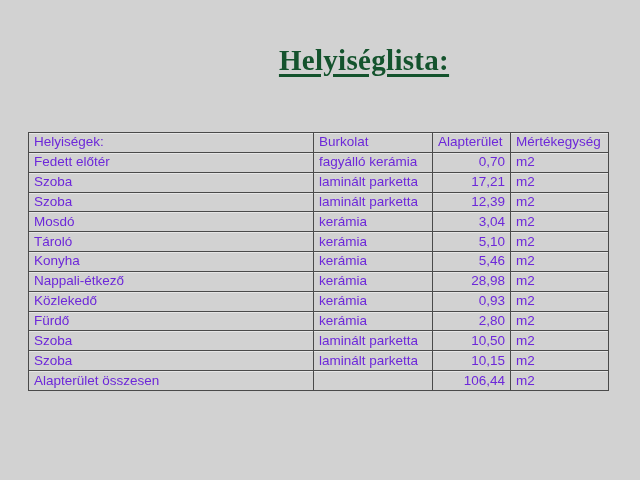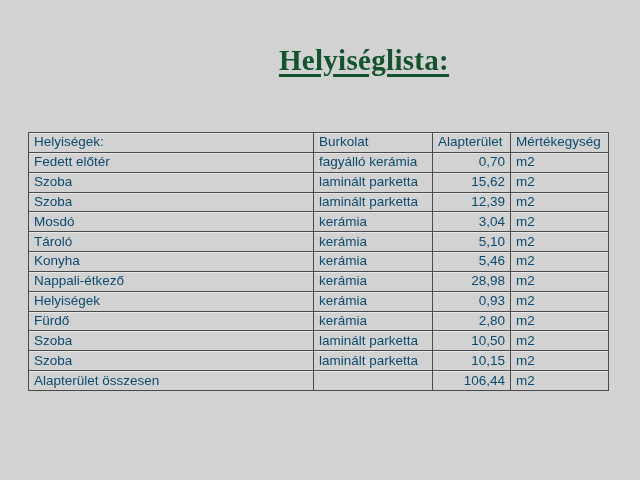--- a/index.html
+++ b/index.html
@@ -38,21 +38,21 @@
     border-collapse: collapse;
     table-layout: fixed;
   }
   .room-table th,
   .room-table td {
     border: 1px solid #4a4a4a;
     height: 18.85px;
     padding: 0 5px;
     font-size: 13.5px;
     line-height: 18px;
-    color: #0c4a6e;
+    color: #6d28d9;
     font-weight: normal;
     text-align: left;
     vertical-align: middle;
     white-space: nowrap;
     overflow: hidden;
     background: #d2d2d2;
     box-shadow: inset 0 1px 0 rgba(255,255,255,0.45);
   }
   .room-table .num {
     text-align: right;
@@ -82,21 +82,21 @@
   <tbody id="table-body">
       <tr>
         <td>Fedett előtér</td>
         <td>fagyálló kerámia</td>
         <td class="num">0,70</td>
         <td>m2</td>
       </tr>
       <tr>
         <td>Szoba</td>
         <td>laminált parketta</td>
-        <td class="num">15,62</td>
+        <td class="num">17,21</td>
         <td>m2</td>
       </tr>
       <tr>
         <td>Szoba</td>
         <td>laminált parketta</td>
         <td class="num">12,39</td>
         <td>m2</td>
       </tr>
       <tr>
         <td>Mosdó</td>
@@ -116,21 +116,21 @@
         <td class="num">5,46</td>
         <td>m2</td>
       </tr>
       <tr>
         <td>Nappali-étkező</td>
         <td>kerámia</td>
         <td class="num">28,98</td>
         <td>m2</td>
       </tr>
       <tr>
-        <td>Helyiségek</td>
+        <td>Közlekedő</td>
         <td>kerámia</td>
         <td class="num">0,93</td>
         <td>m2</td>
       </tr>
       <tr>
         <td>Fürdő</td>
         <td>kerámia</td>
         <td class="num">2,80</td>
         <td>m2</td>
       </tr>

